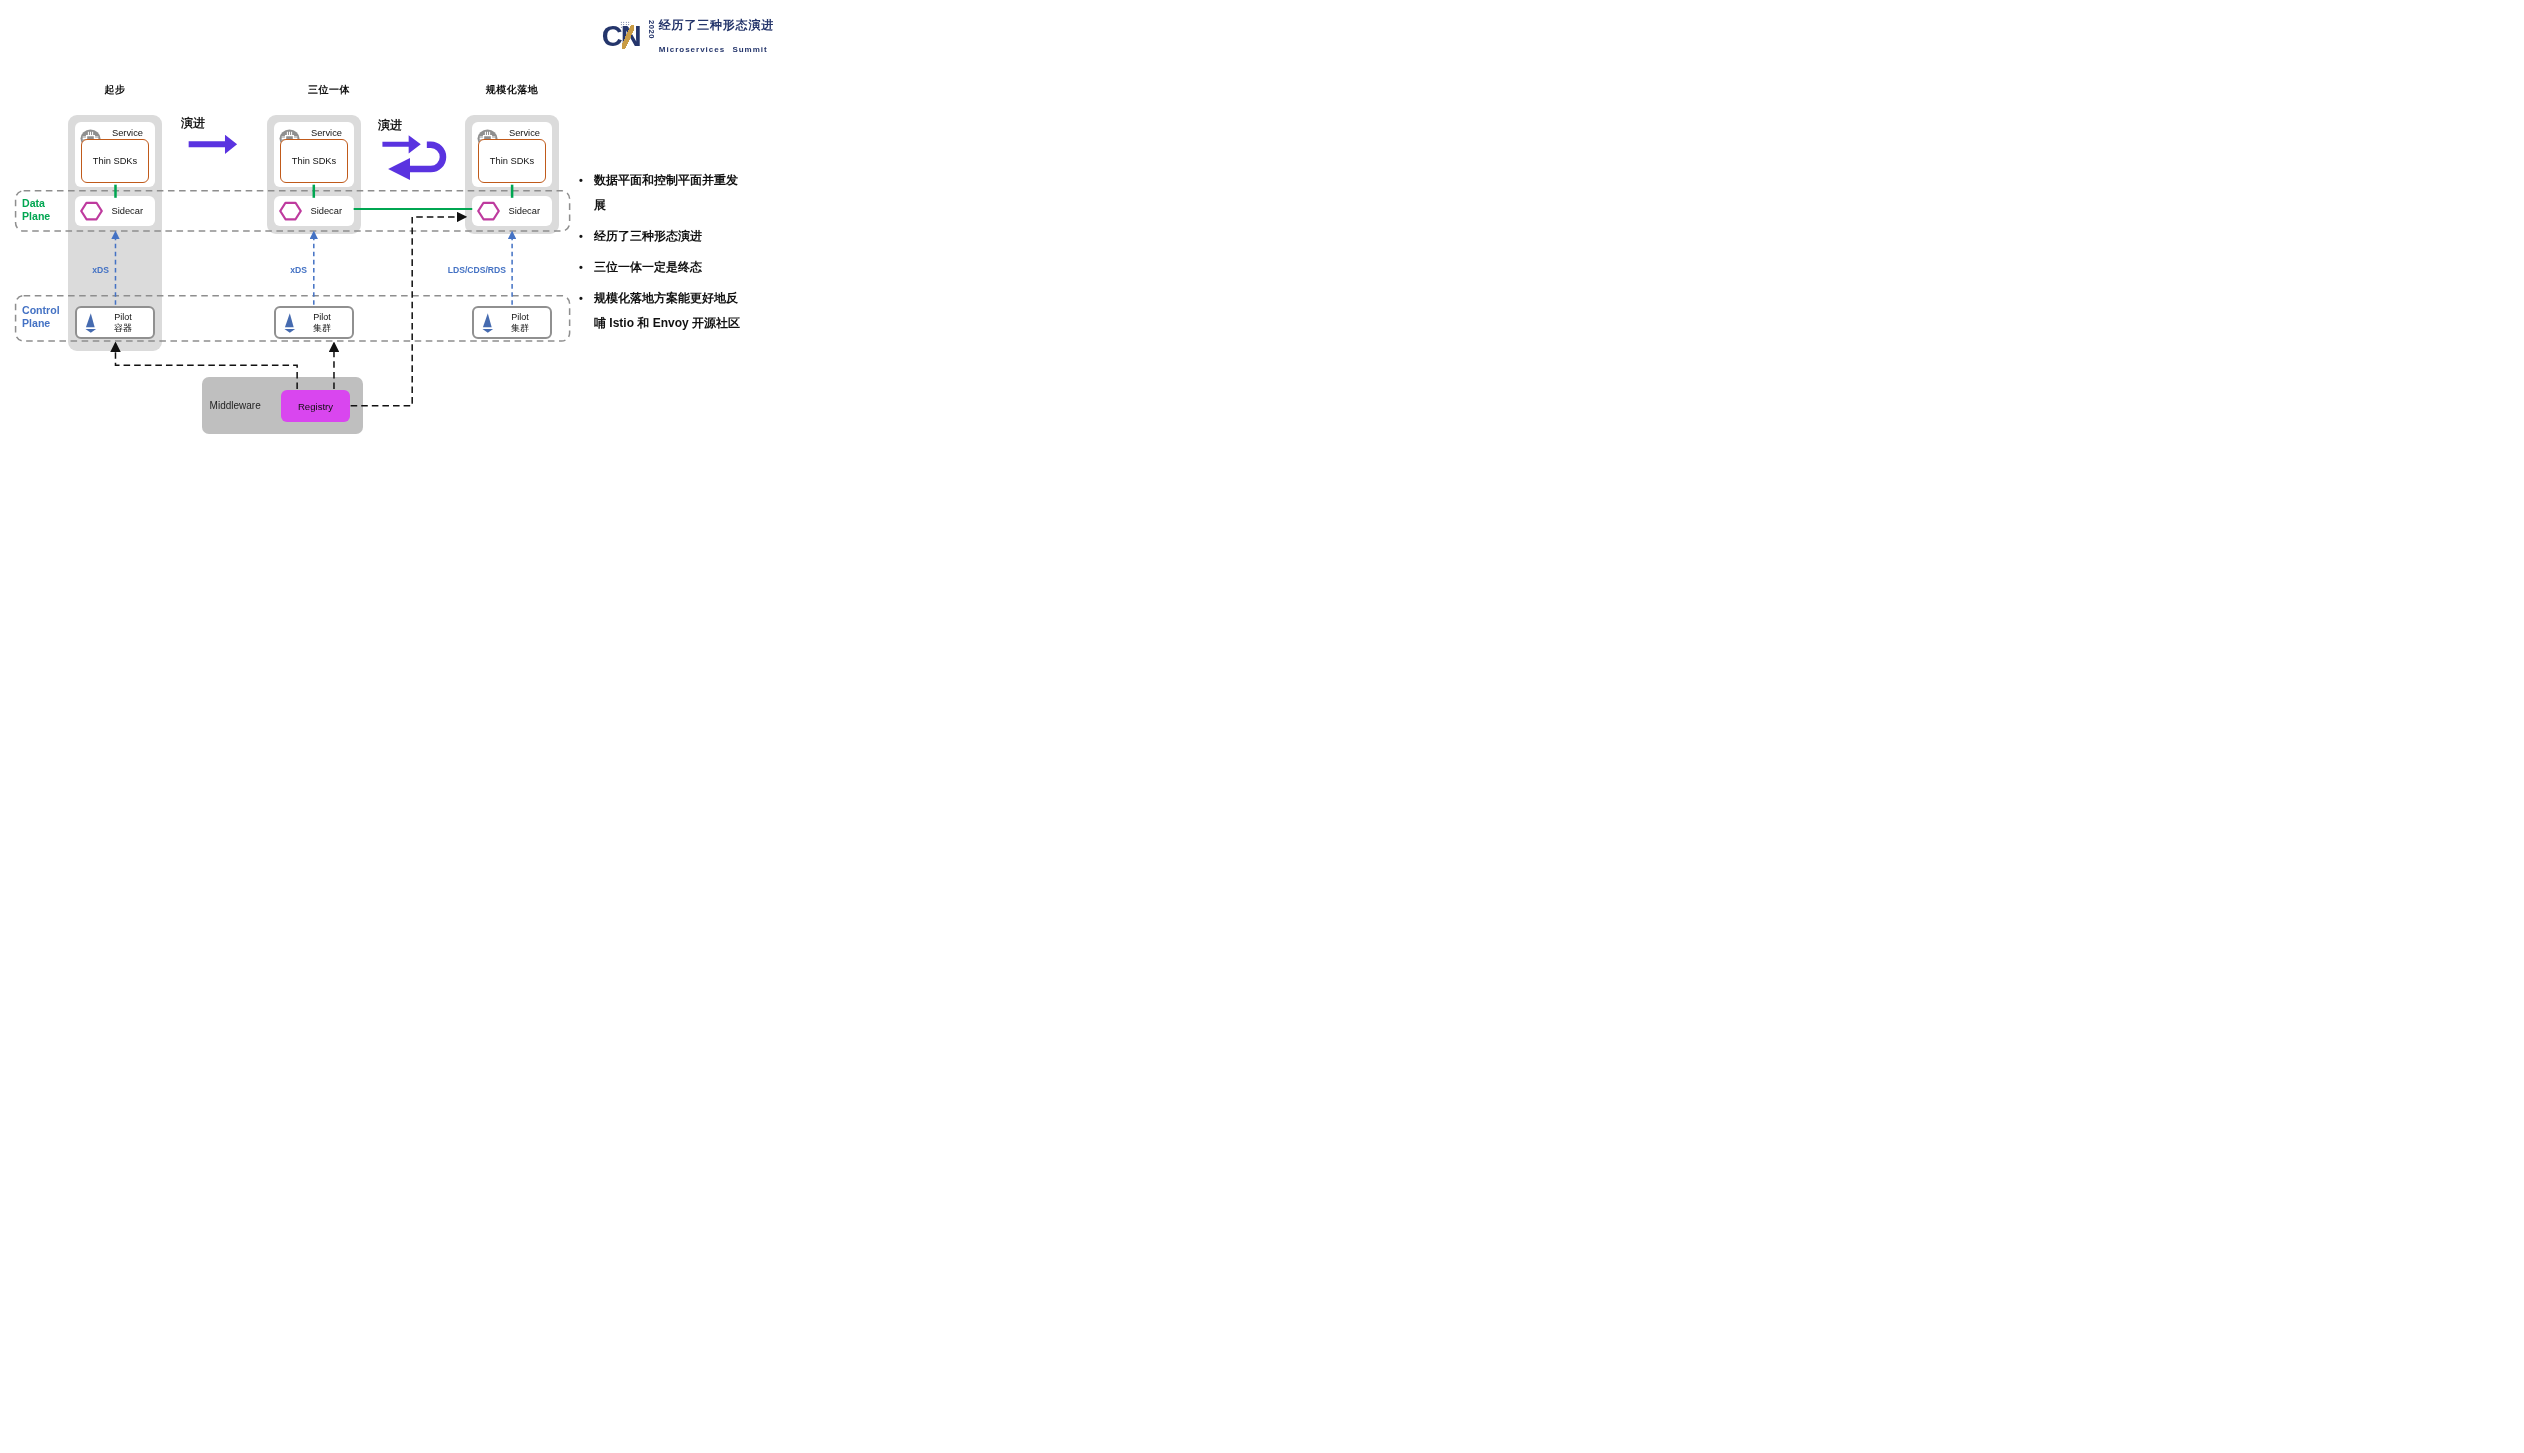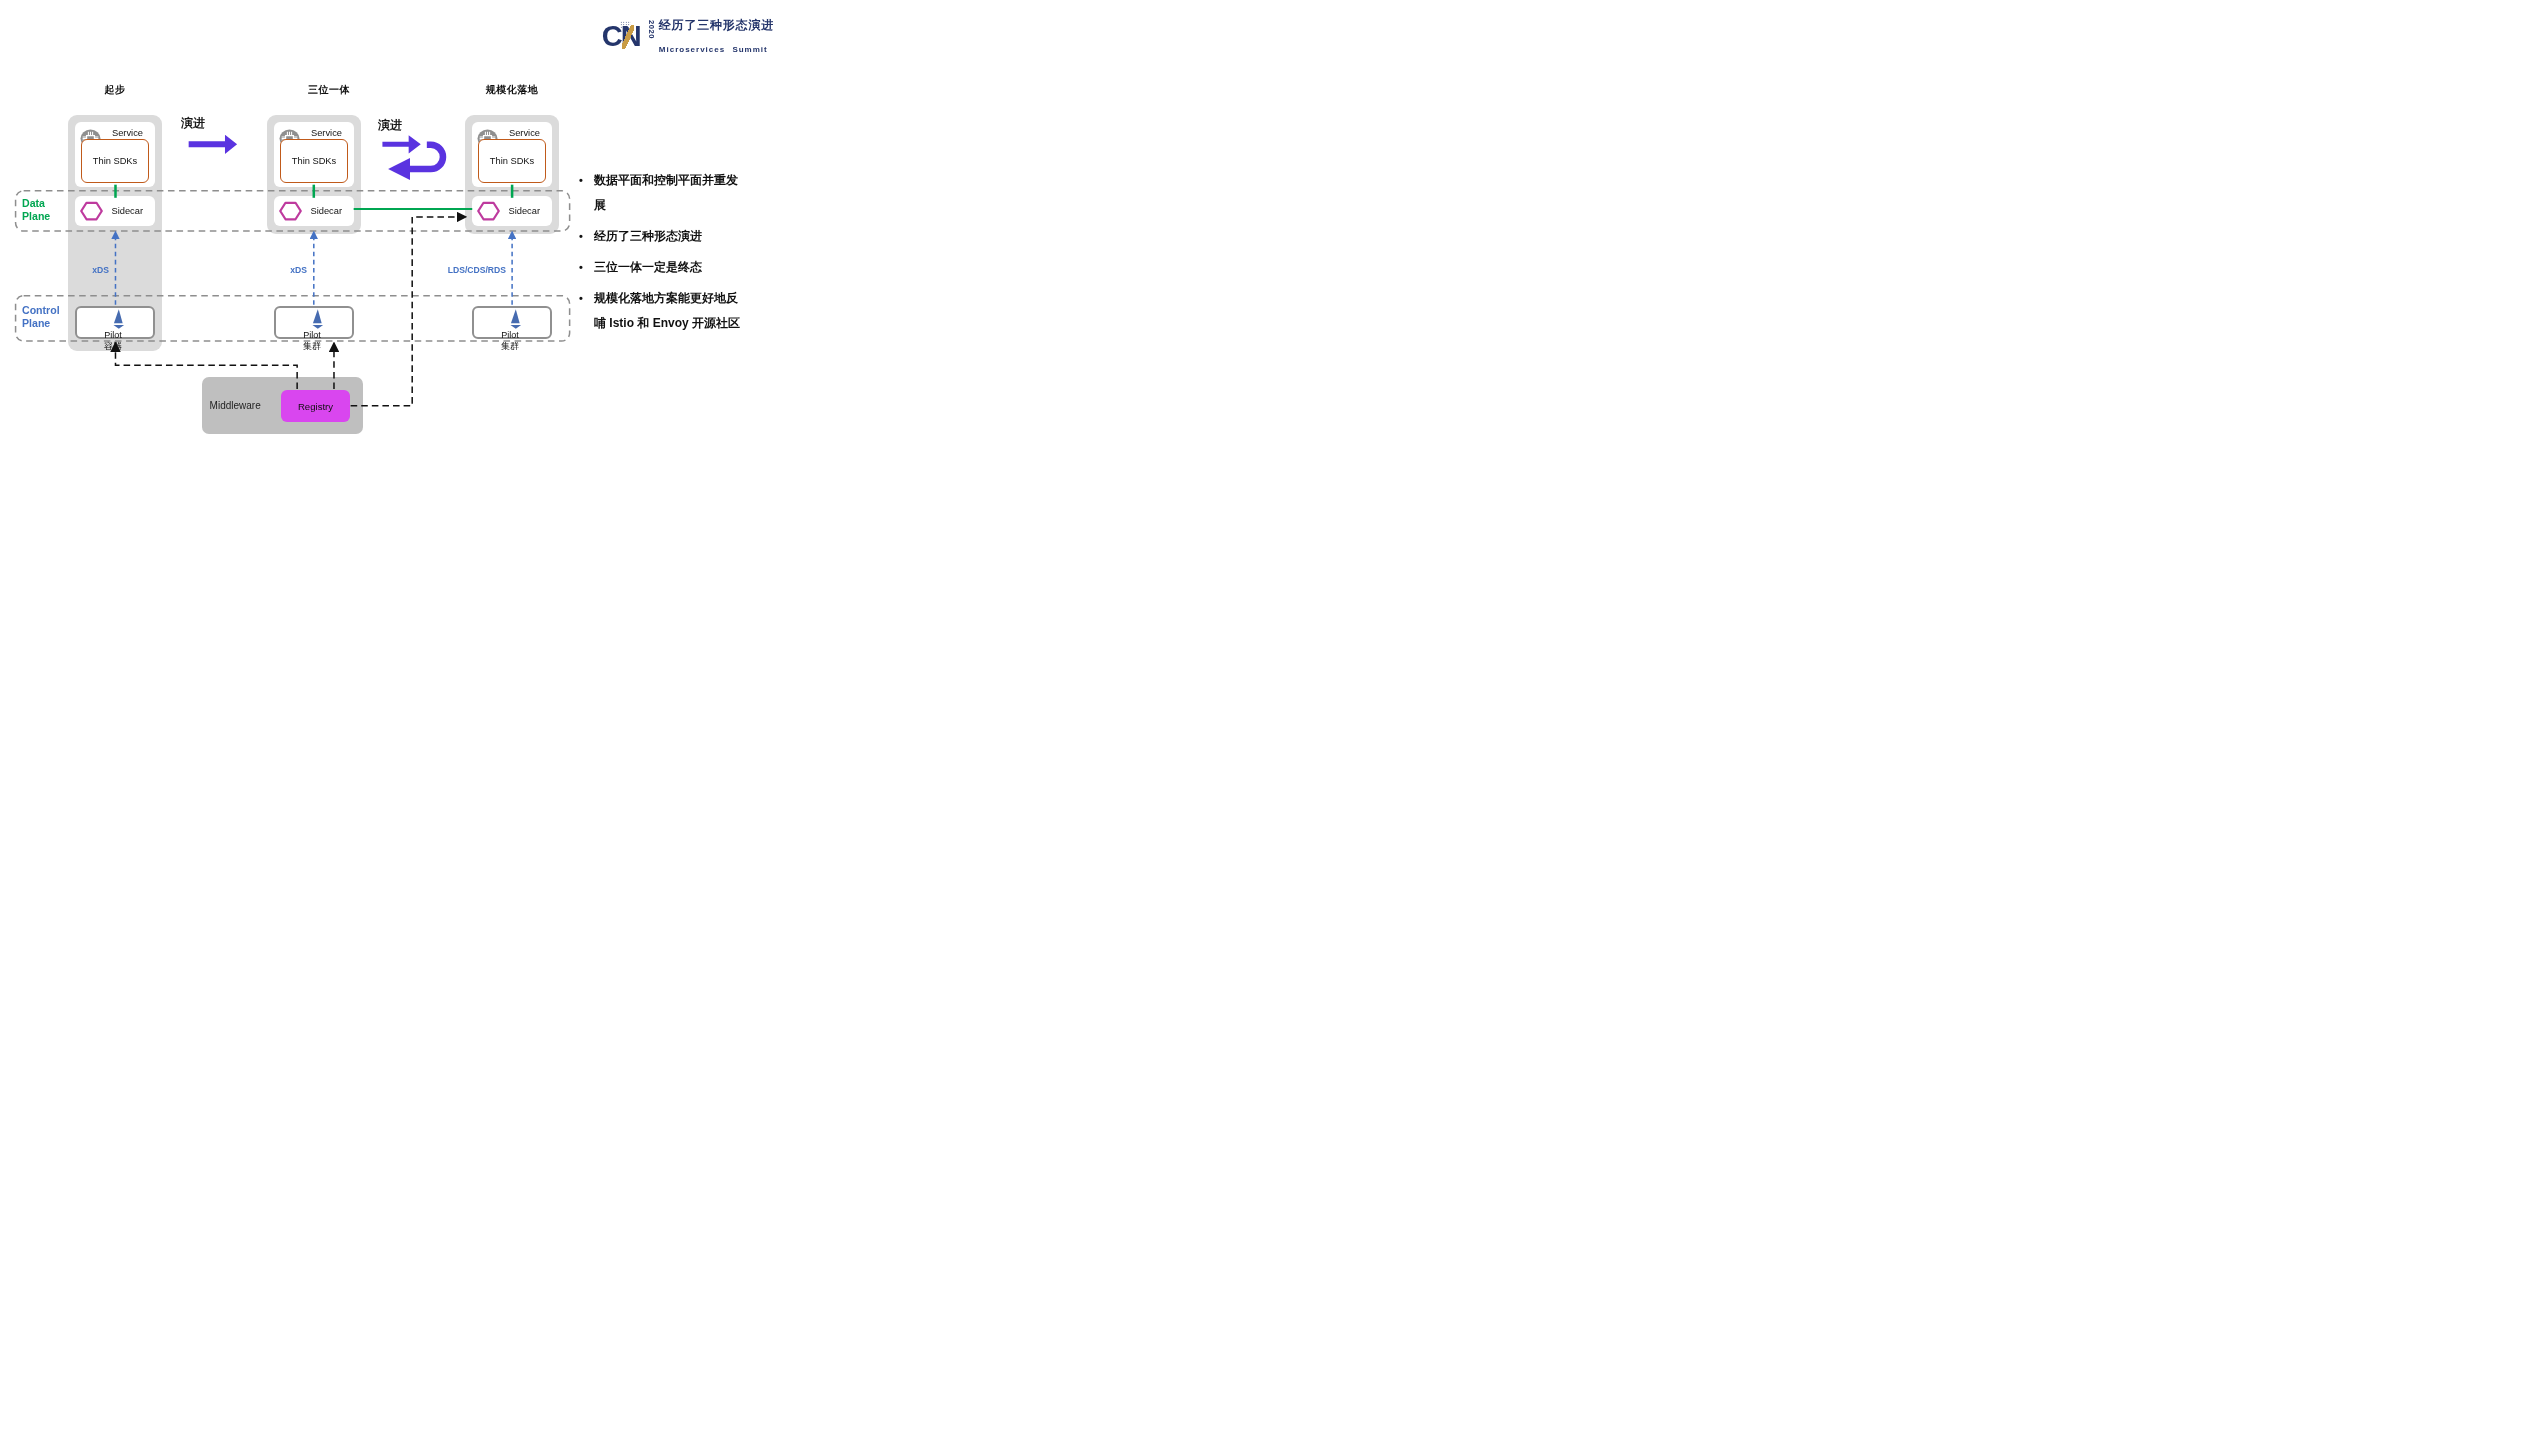--- a/index.html
+++ b/index.html
@@ -36,21 +36,21 @@
   .service { height:65px; }
   .service .chip { position:absolute; left:5px; top:6.6px; }
   .service .svc-label { position:absolute; left:28px; right:3px; top:6px; text-align:center;
         font-size:9.3px; color:#111; line-height:11.6px; font-weight:400; }
   .sdk { position:absolute; left:6px; right:6px; bottom:4px; height:44px; border:1.3px solid #C05A1A;
         border-radius:6px; background:#fff; display:flex; align-items:center; justify-content:center;
         font-size:9.3px; color:#111; font-weight:500; }
   .sidecar { height:30px; display:flex; align-items:center; }
   .sidecar svg { margin-left:4.5px; flex:0 0 auto; }
   .sidecar .sc-label { flex:1; text-align:center; font-size:9.3px; color:#111; font-weight:500; margin-right:3px; }
-  .pilot { height:33px; border:2px solid #909090; border-radius:6px; display:flex; align-items:center;flex-direction:column; }
+  .pilot { height:33px; border:2px solid #909090; border-radius:6px; display:flex; align-items:center; }
   .pilot svg { margin-left:6.6px; flex:0 0 auto; }
   .pilot .pi-label { flex:1; text-align:center; font-size:9px; color:#111; line-height:11px;
         font-weight:500; margin-right:4px; }
 
   
   .plane-label { position:absolute; z-index:5; font-size:10.6px; font-weight:700; line-height:13px; width:50px; }
   .dp-label { left:22px; top:197px; color:#00A651; width:35px; }
   .cp-label { left:22px; top:304px; color:#4472C4; }
 
   

